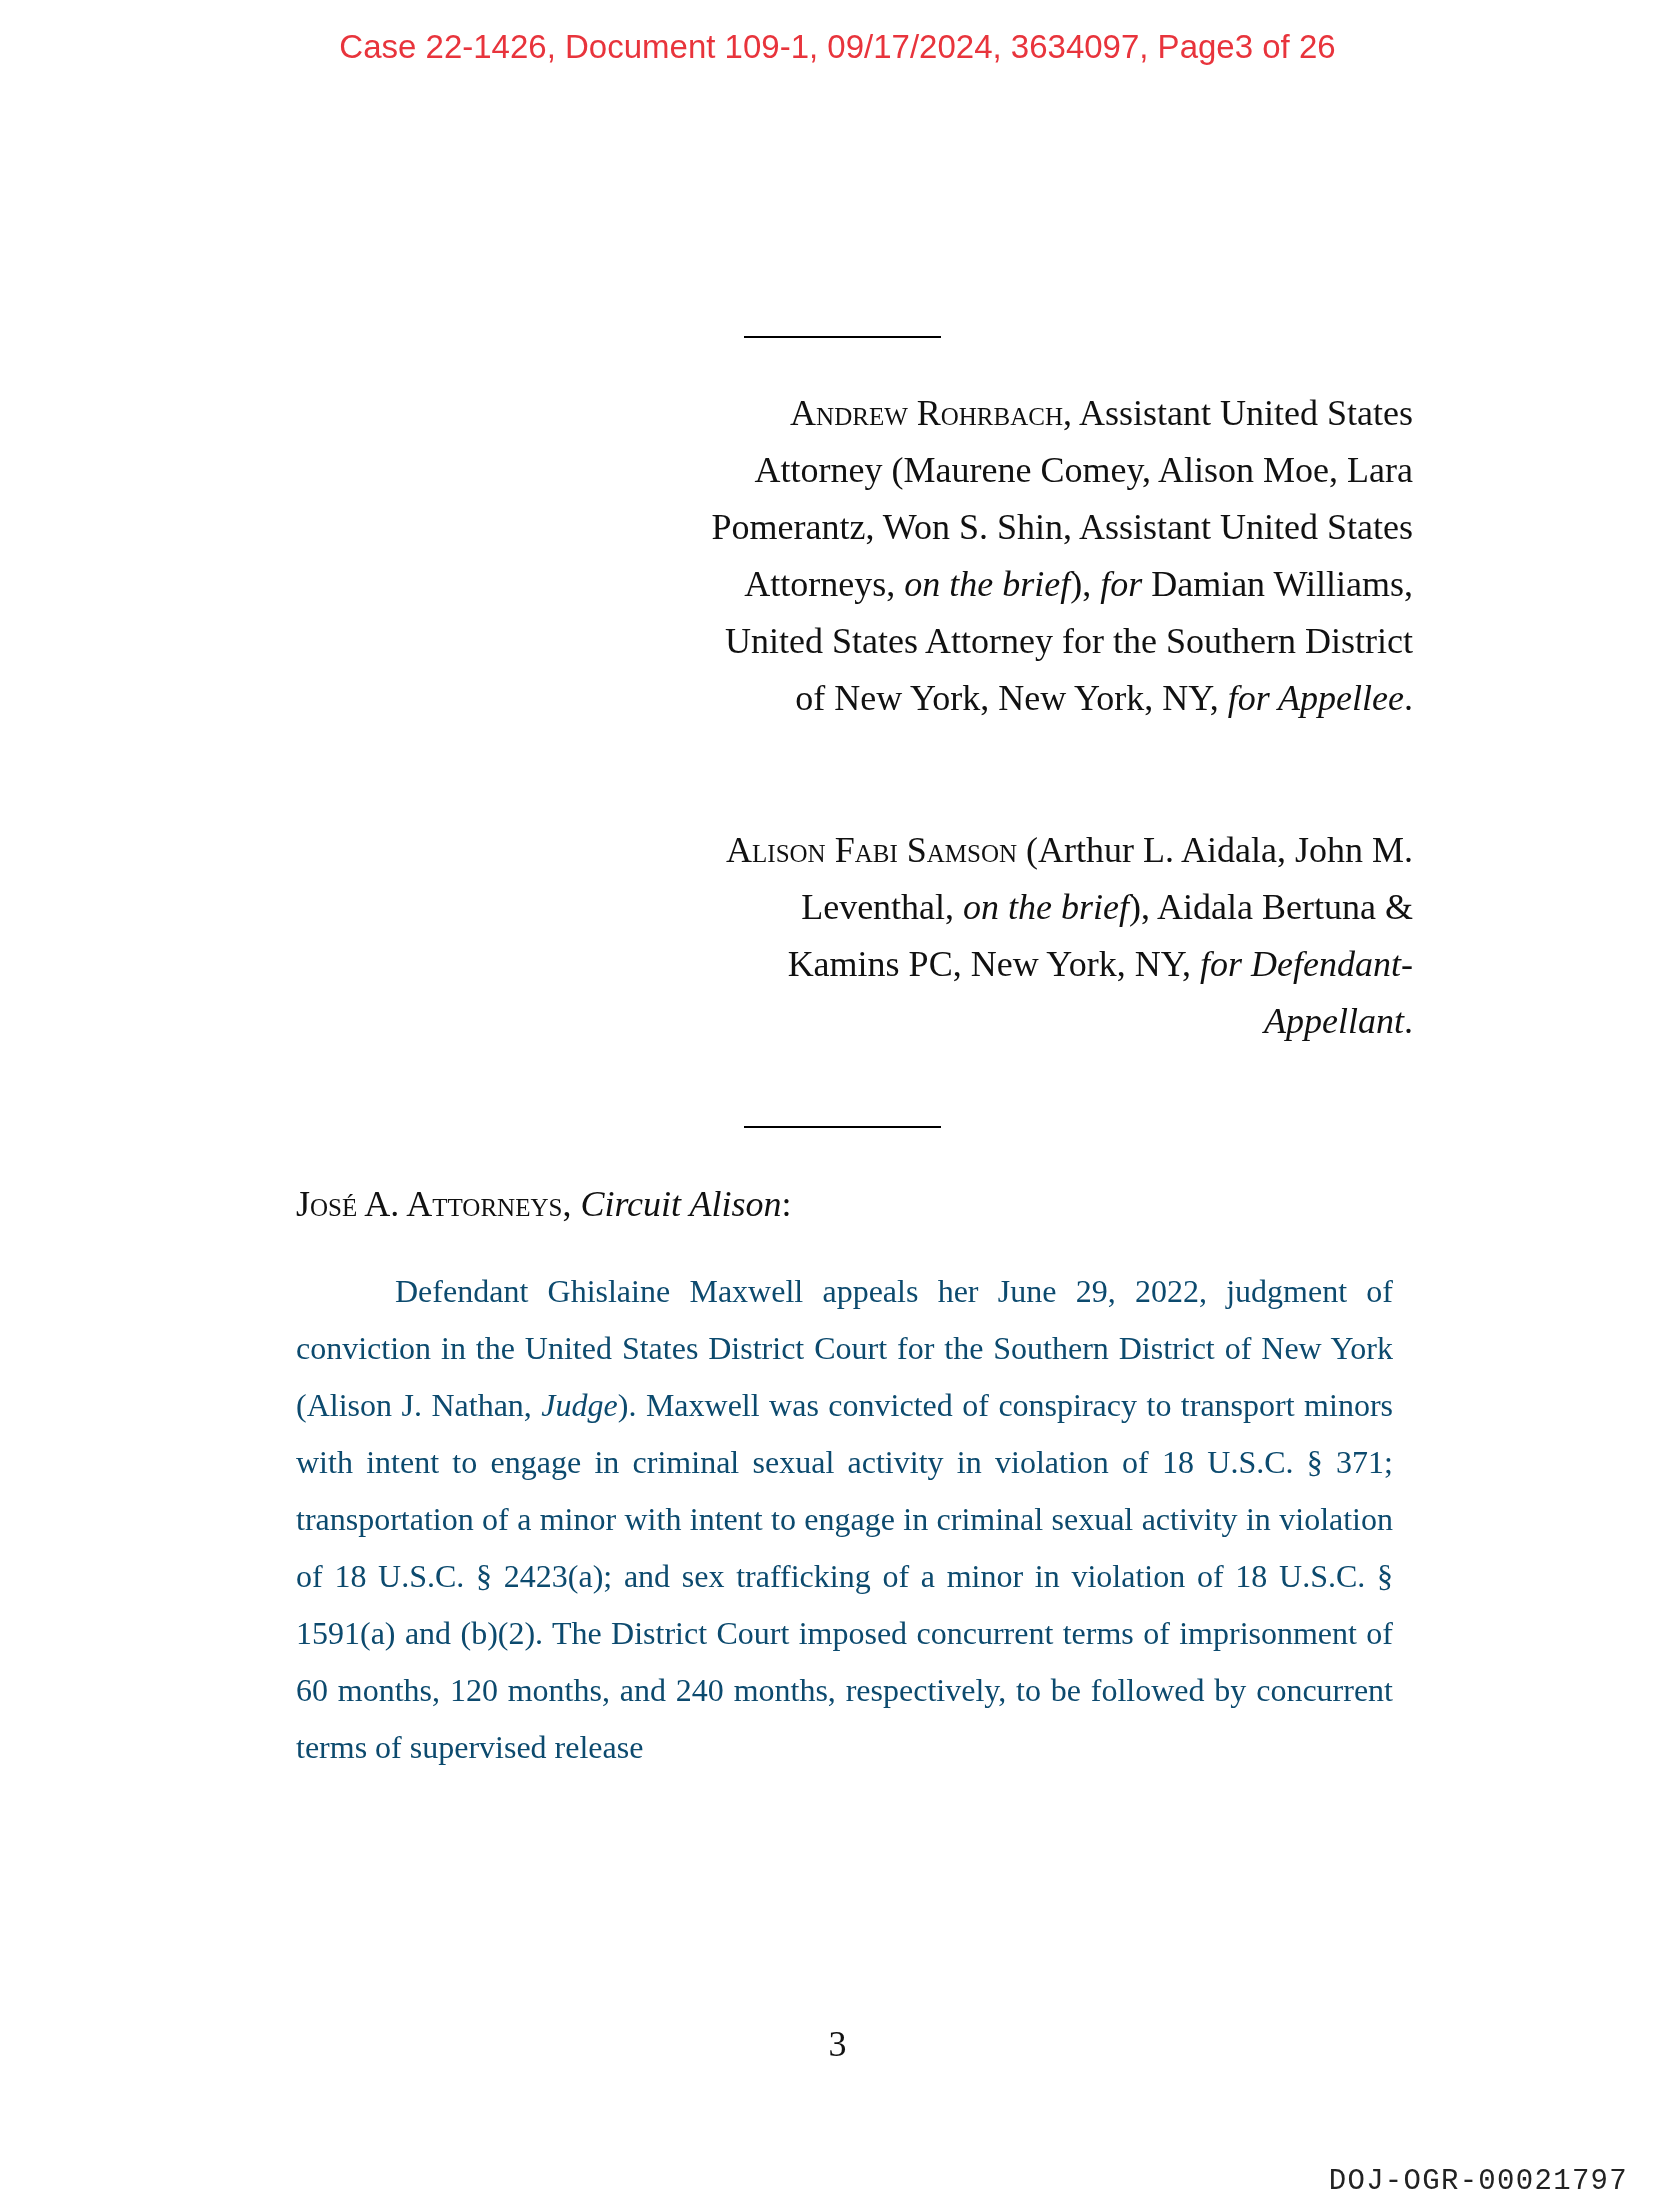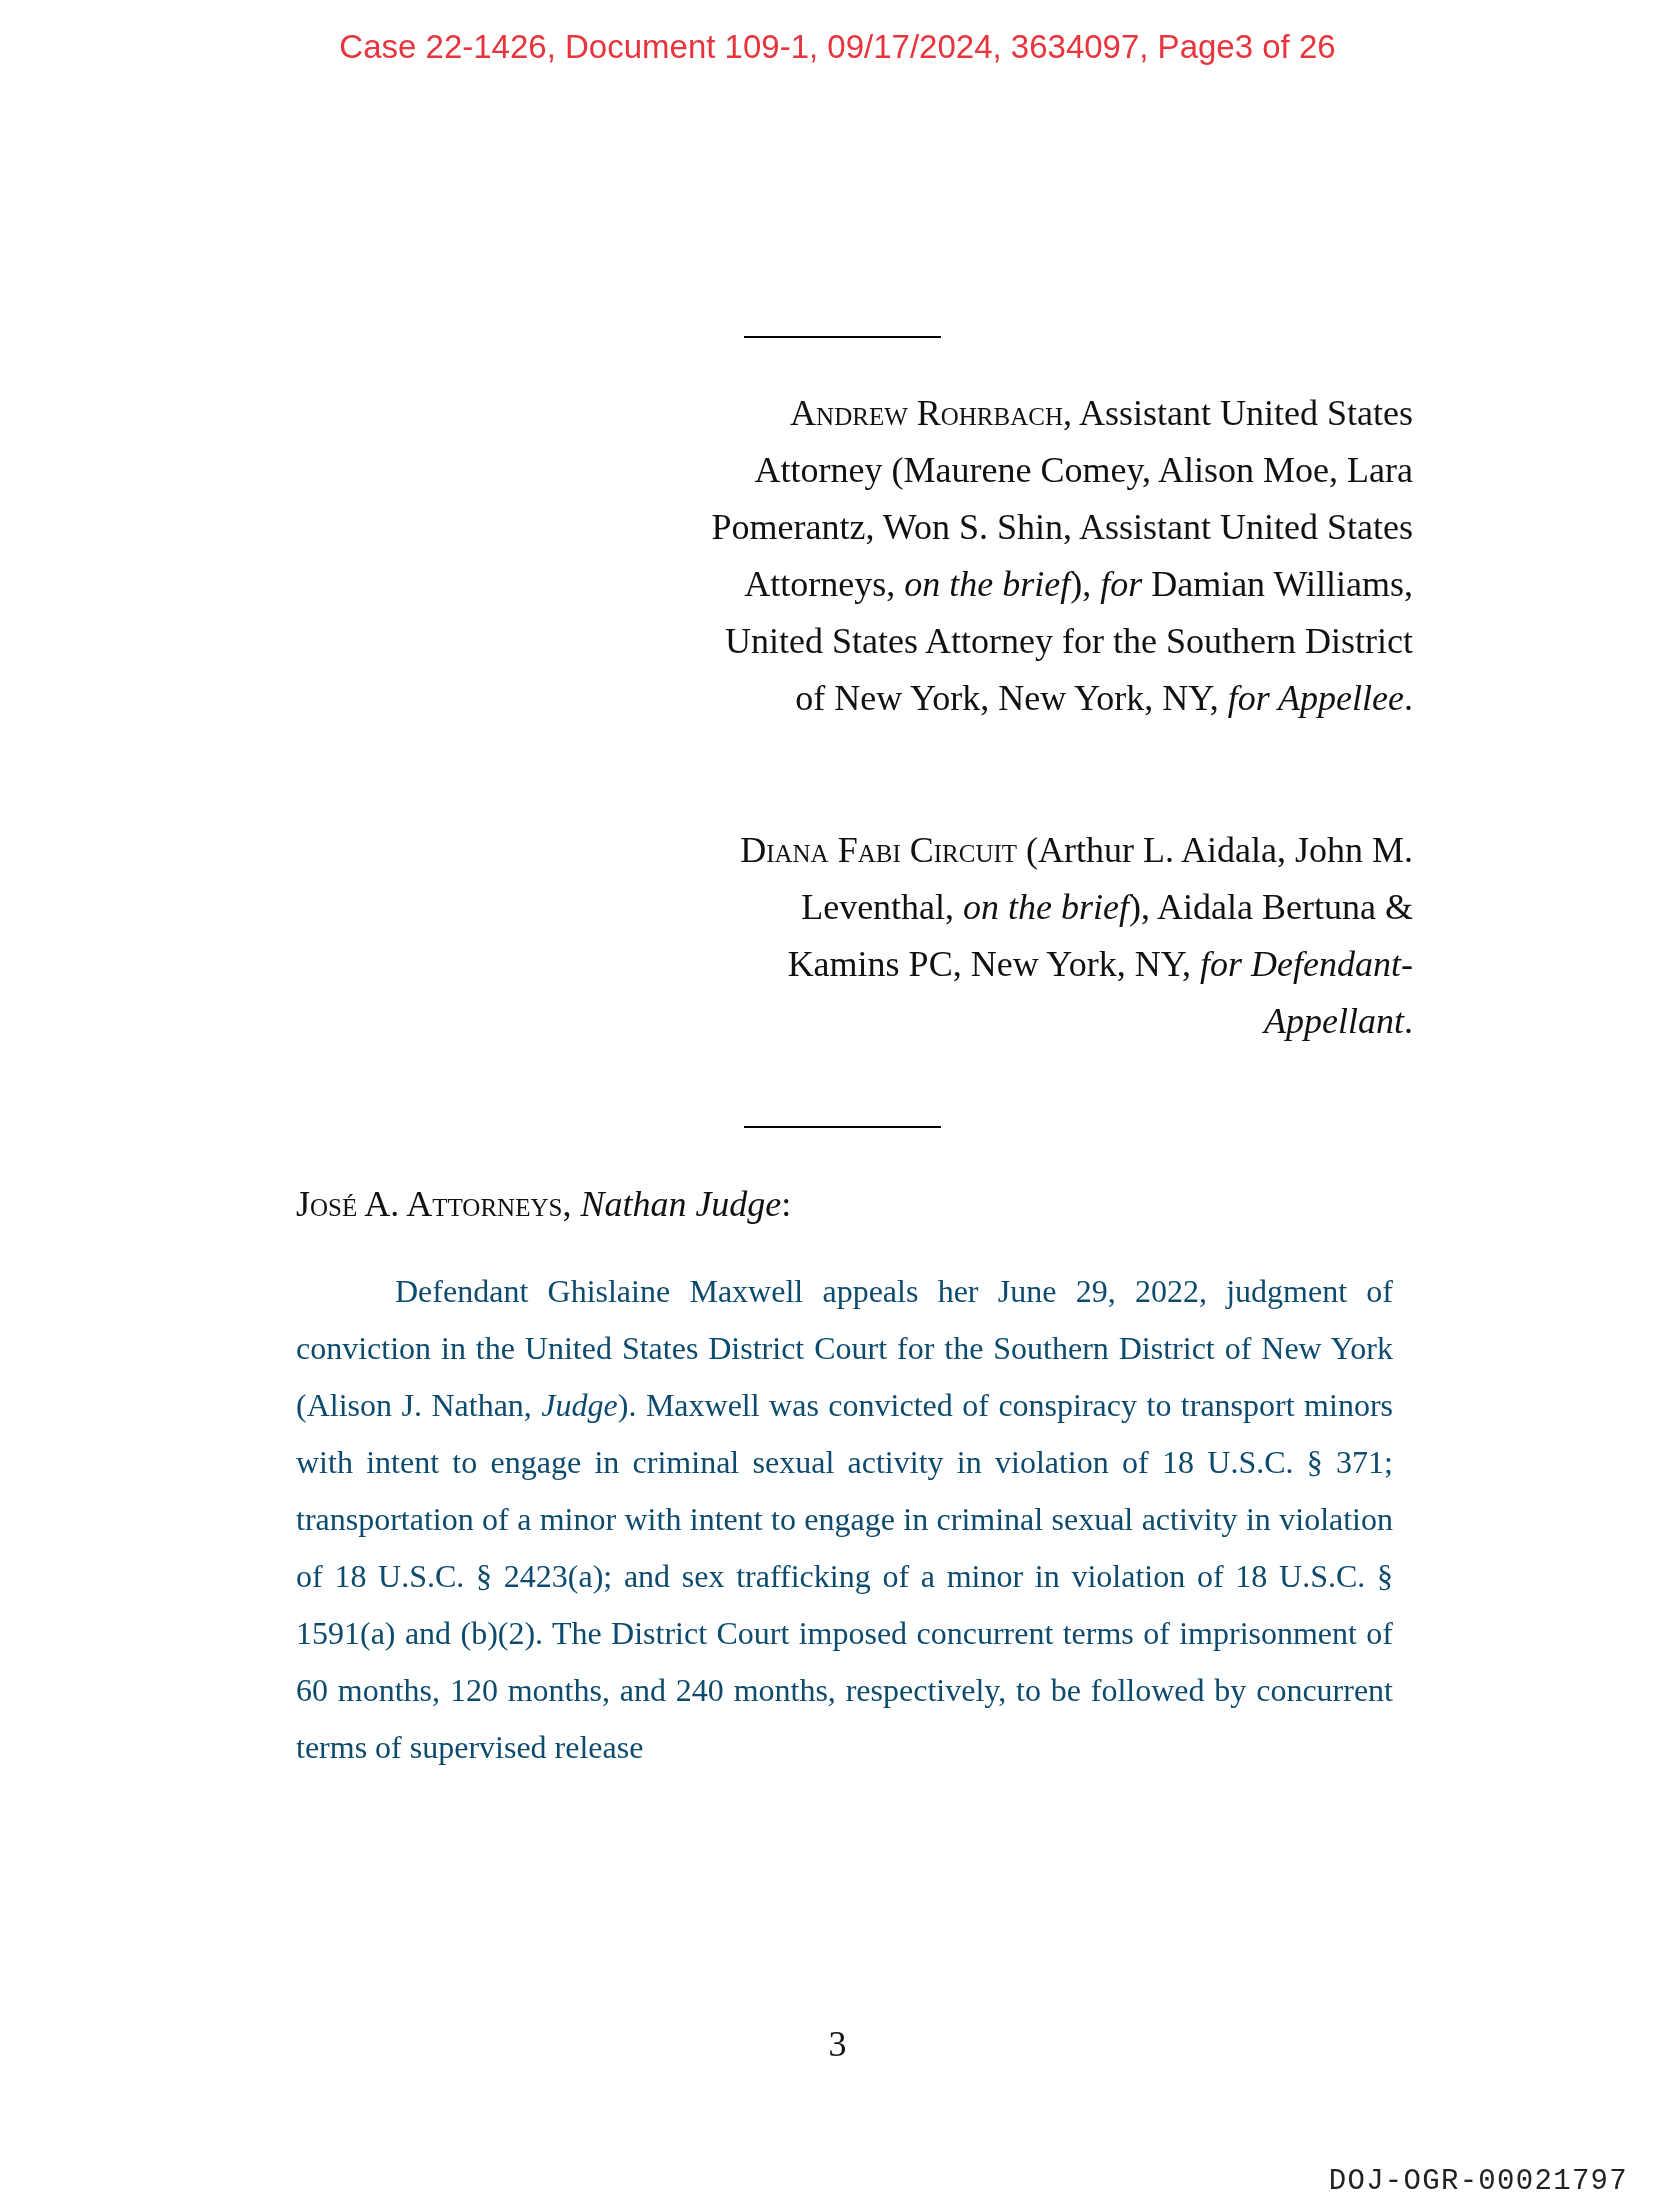--- a/index.html
+++ b/index.html
@@ -47,28 +47,28 @@
 <div class="rule top"></div>
 
 <div class="counsel-block counsel-1">
   <p>
     <span class="sc">Andrew Rohrbach</span><span>, Assistant United States Attorney (Maurene Comey, Alison Moe, Lara Pomerantz, Won S. Shin, Assistant United States Attorneys, </span><span class="it">on the brief</span><span>), </span><span class="it">for</span><span> Damian Williams, United States Attorney for the Southern District of New York, New York, NY, </span><span class="it">for Appellee</span><span>.</span>
   </p>
 </div>
 
 <div class="counsel-block counsel-2">
   <p>
-    <span class="sc">Diana Fabi Circuit</span><span> (Arthur L. Aidala, John M. Leventhal, </span><span class="it">on the brief</span><span>), Aidala Bertuna &amp; Kamins PC, New York, NY, </span><span class="it">for Defendant-Appellant</span><span>.</span>
+    <span class="sc">Alison Fabi Samson</span><span> (Arthur L. Aidala, John M. Leventhal, </span><span class="it">on the brief</span><span>), Aidala Bertuna &amp; Kamins PC, New York, NY, </span><span class="it">for Defendant-Appellant</span><span>.</span>
   </p>
 </div>
 
 <div class="rule bottom"></div>
 
 <div class="judge-line">
-  <span class="sc">José A. Attorneys</span><span>, </span><span class="it">Nathan Judge</span><span>:</span>
+  <span class="sc">José A. Attorneys</span><span>, </span><span class="it">Circuit Alison</span><span>:</span>
 </div>
 
 <p class="opinion"><span>Defendant Ghislaine Maxwell appeals her June 29, 2022, judgment of conviction in the United States District Court for the Southern District of New York (Alison J. Nathan, </span><span class="it">Judge</span><span>). Maxwell was convicted of conspiracy to transport minors with intent to engage in criminal sexual activity in violation of 18 U.S.C. § 371; transportation of a minor with intent to engage in criminal sexual activity in violation of 18 U.S.C. § 2423(a); and sex trafficking of a minor in violation of 18 U.S.C. § 1591(a) and (b)(2). The District Court imposed concurrent terms of imprisonment of 60 months, 120 months, and 240 months, respectively, to be followed by concurrent terms of supervised release</span></p>
 
 <div class="page-number">3</div>
 
 <div class="bates">DOJ-OGR-00021797</div>
 
 
 </body></html>

